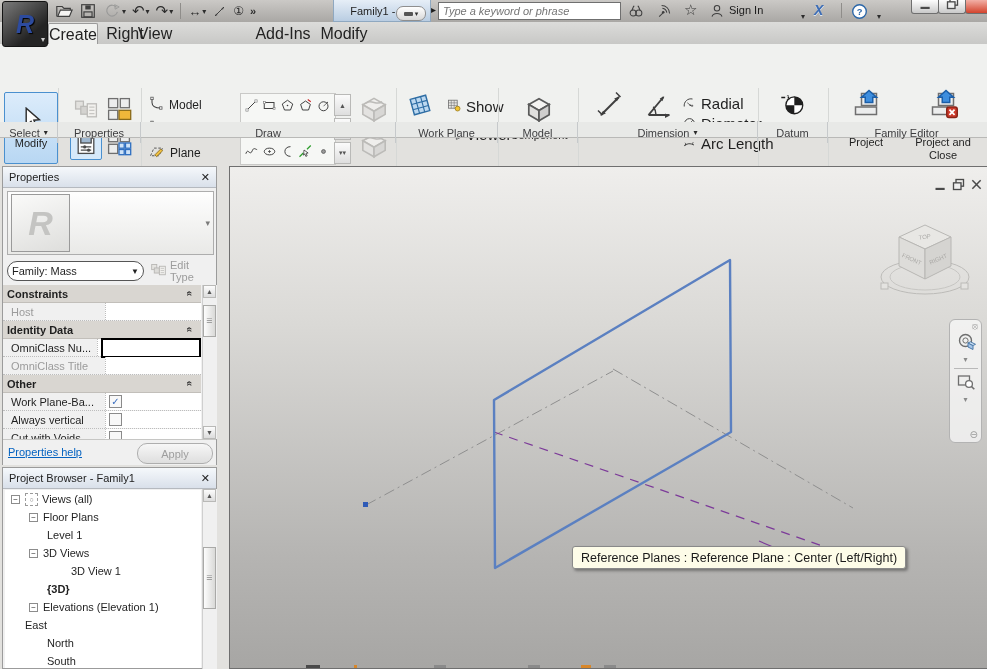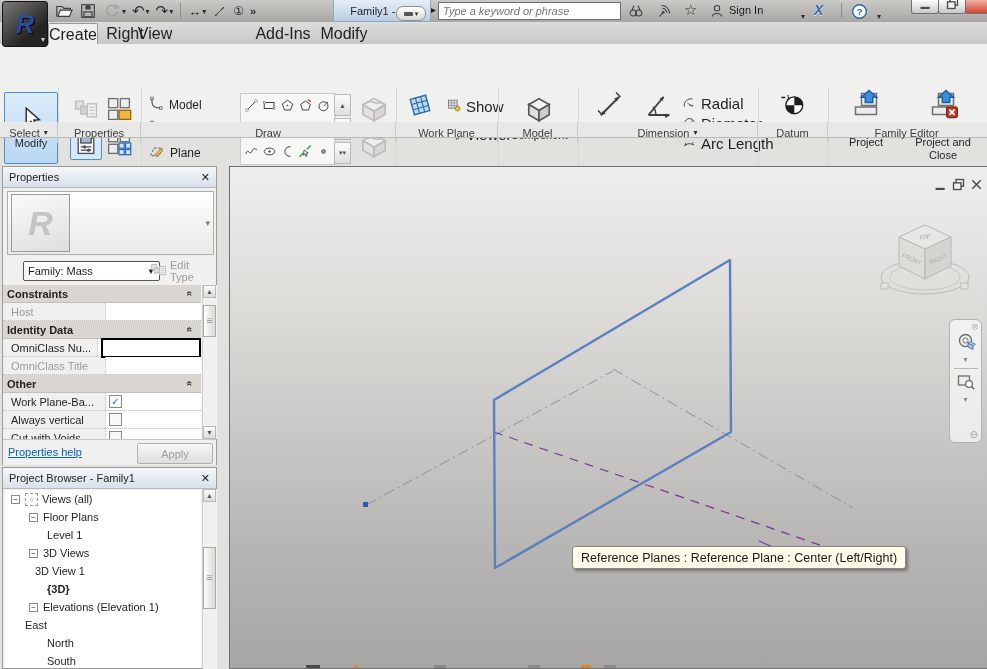--- a/index.html
+++ b/index.html
@@ -70,21 +70,21 @@
   .palette{position:absolute;left:2px;width:215px;border:1px solid #9b9b9b;background:#f0f0f0;box-sizing:border-box;}
   .pal-title{height:20px;background:linear-gradient(#f5f8fb,#d9e0ea);border-bottom:1px solid #b5b9bf;
     display:flex;align-items:center;padding:0 6px;font-size:11px;color:#222;}
   .pal-close{margin-left:auto;font-size:11px;color:#222;font-weight:bold;}
   #preview{position:absolute;left:4px;top:24px;width:205px;height:62px;border:1px solid #adadad;
     background:linear-gradient(#fefefe,#e9e9e7);}
   #preview-img{position:absolute;left:3px;top:2px;width:57px;height:56px;border:1px solid #9a9a9a;
     background:linear-gradient(160deg,#fafaf9,#dededc);display:flex;align-items:center;justify-content:center;}
   #preview-img .ghost{font-size:34px;font-weight:bold;font-style:italic;color:#c4c4c2;}
   #preview .dd{position:absolute;right:3px;top:26px;color:#7a7a7a;font-size:9px;}
-  #type-select{position:absolute;left:20px;top:94px;width:137px;height:20px;border:1px solid #555;border-radius:2px;
+  #type-select{position:absolute;left:4px;top:94px;width:137px;height:20px;border:1px solid #555;border-radius:10px;
     background:#fff;display:flex;align-items:center;padding:0 4px;box-sizing:border-box;font-size:11px;}
   #type-select .dd{margin-left:auto;font-size:8px;color:#222;}
   #edit-type{position:absolute;left:147px;top:92px;width:64px;height:24px;display:flex;align-items:center;gap:3px;color:#9c9c9c;font-size:11px;}
   #prop-grid{position:absolute;left:0;top:118px;width:198px;height:154px;overflow:hidden;background:#f0f0f0;}
   .prow{display:flex;height:18px;box-sizing:border-box;border-bottom:1px dotted #bdbdbd;align-items:center;}
   .prow .lbl{width:102px;padding-left:8px;box-sizing:border-box;white-space:nowrap;overflow:hidden;}
   .prow .val{flex:1;height:100%;background:#fff;border-left:1px dotted #bdbdbd;display:flex;align-items:center;padding-left:3px;box-sizing:border-box;}
   .prow.group{background:#d9d6d1;border-bottom:1px solid #c2bfba;font-weight:bold;}
   .prow.group .glbl{padding-left:4px;}
   .prow.group .chev{margin-left:auto;margin-right:8px;transform:rotate(90deg);font-size:10px;color:#333;font-weight:bold;}
@@ -92,21 +92,21 @@
   .omni-input{width:92px;height:14px;border:2px solid #000;background:#fff;outline:none;font-family:inherit;}
   .cbox{width:11px;height:11px;border:1px solid #8a8a8a;background:#f8f8f8;display:flex;align-items:center;justify-content:center;
     font-size:10px;color:#3a6ec0;line-height:10px;}
   .vscroll{position:absolute;width:14px;background:#f0f0f0;border-left:1px solid #cfcfcf;}
   .vscroll .arr{position:absolute;left:0;width:13px;height:13px;border:1px solid #b9b9b7;background:linear-gradient(#fcfcfc,#dcdcdc);
     display:flex;align-items:center;justify-content:center;font-size:7px;color:#555;box-sizing:border-box;}
   .vscroll .thumb{position:absolute;left:0;width:13px;border:1px solid #a9a9a7;background:linear-gradient(90deg,#fdfdfd,#d9d9d7);
     box-sizing:border-box;display:flex;align-items:center;justify-content:center;color:#8a8a8a;font-size:7px;letter-spacing:0;}
   #prop-footer{position:absolute;left:0;top:272px;width:213px;height:25px;border-top:1px solid #c6c6c4;background:#f0f0f0;}
   #props-help{position:absolute;left:5px;top:6px;color:#0563c1;text-decoration:underline;}
-  #apply-btn{position:absolute;left:134px;top:3px;width:74px;height:19px;border:1px solid #aeaeae;border-radius:2px;
+  #apply-btn{position:absolute;left:134px;top:3px;width:74px;height:19px;border:1px solid #aeaeae;border-radius:10px;
     background:linear-gradient(#f7f7f7,#dedede);color:#9e9e9e;display:flex;align-items:center;justify-content:center;}
   
   #tree{position:absolute;left:2px;top:22px;width:196px;bottom:0;background:#fff;overflow:hidden;}
   .trow{height:18px;display:flex;align-items:center;white-space:nowrap;}
   .trow .exp{width:9px;height:9px;border:1px solid #8c8c8c;background:#fff;display:flex;align-items:center;justify-content:center;
     font-size:8px;line-height:7px;color:#333;margin-right:5px;box-sizing:border-box;}
   .trow .vicon{width:11px;height:11px;border:1px dashed #9a9a9a;margin-right:4px;display:flex;align-items:center;justify-content:center;font-size:7px;color:#777;}
   .trow.bold{font-weight:bold;}
   
   #canvas{position:absolute;left:229px;top:166px;width:757px;height:501px;border:1px solid #6f6f6f;
@@ -670,21 +670,21 @@
           <span class="exp">−</span>
           <span>Floor Plans</span>
         </div>
         <div class="trow" style="padding-left: 42px;">
           <span>Level 1</span>
         </div>
         <div class="trow" style="padding-left: 24px;">
           <span class="exp">−</span>
           <span>3D Views</span>
         </div>
-        <div class="trow" style="padding-left: 30px;">
+        <div class="trow" style="padding-left: 66px;">
           <span>3D View 1</span>
         </div>
         <div class="trow bold" style="padding-left: 42px;">
           <span>{3D}</span>
         </div>
         <div class="trow" style="padding-left: 24px;">
           <span class="exp">−</span>
           <span>Elevations (Elevation 1)</span>
         </div>
         <div class="trow" style="padding-left: 20px;">

